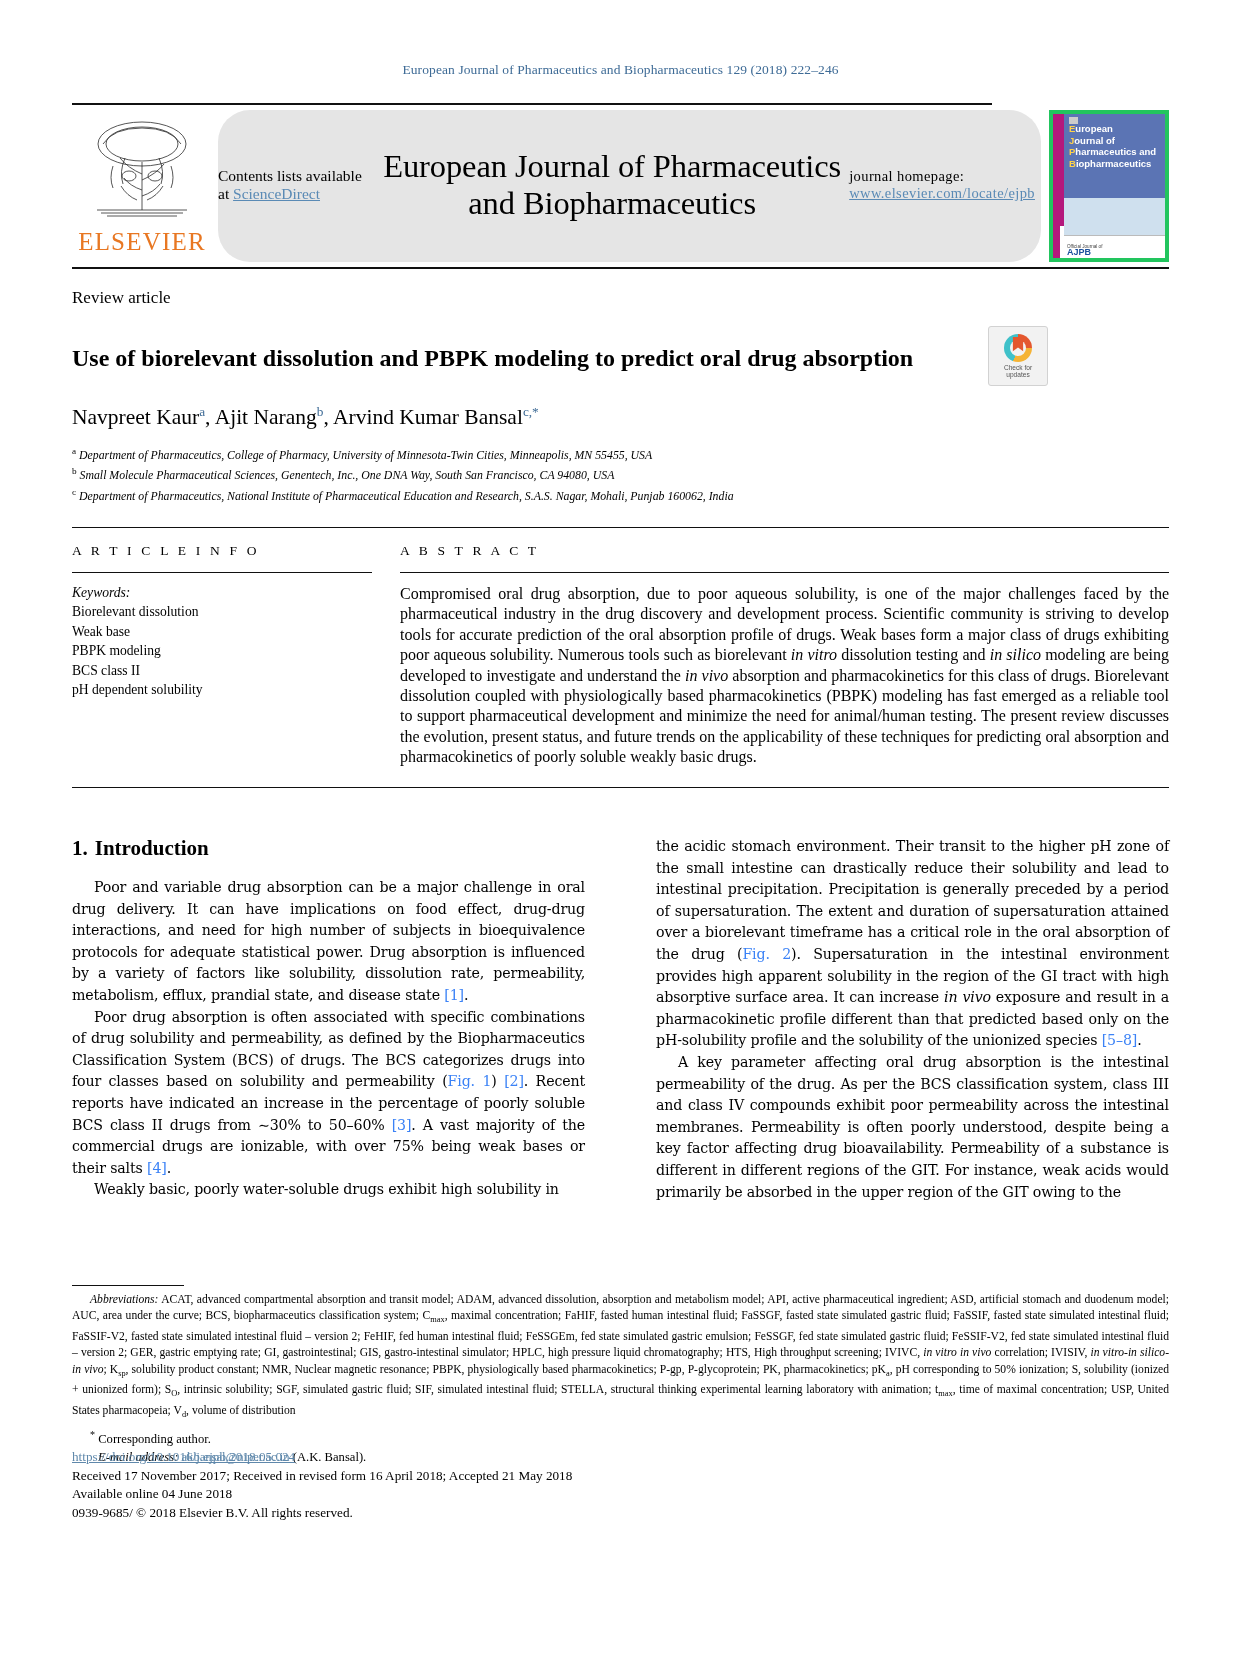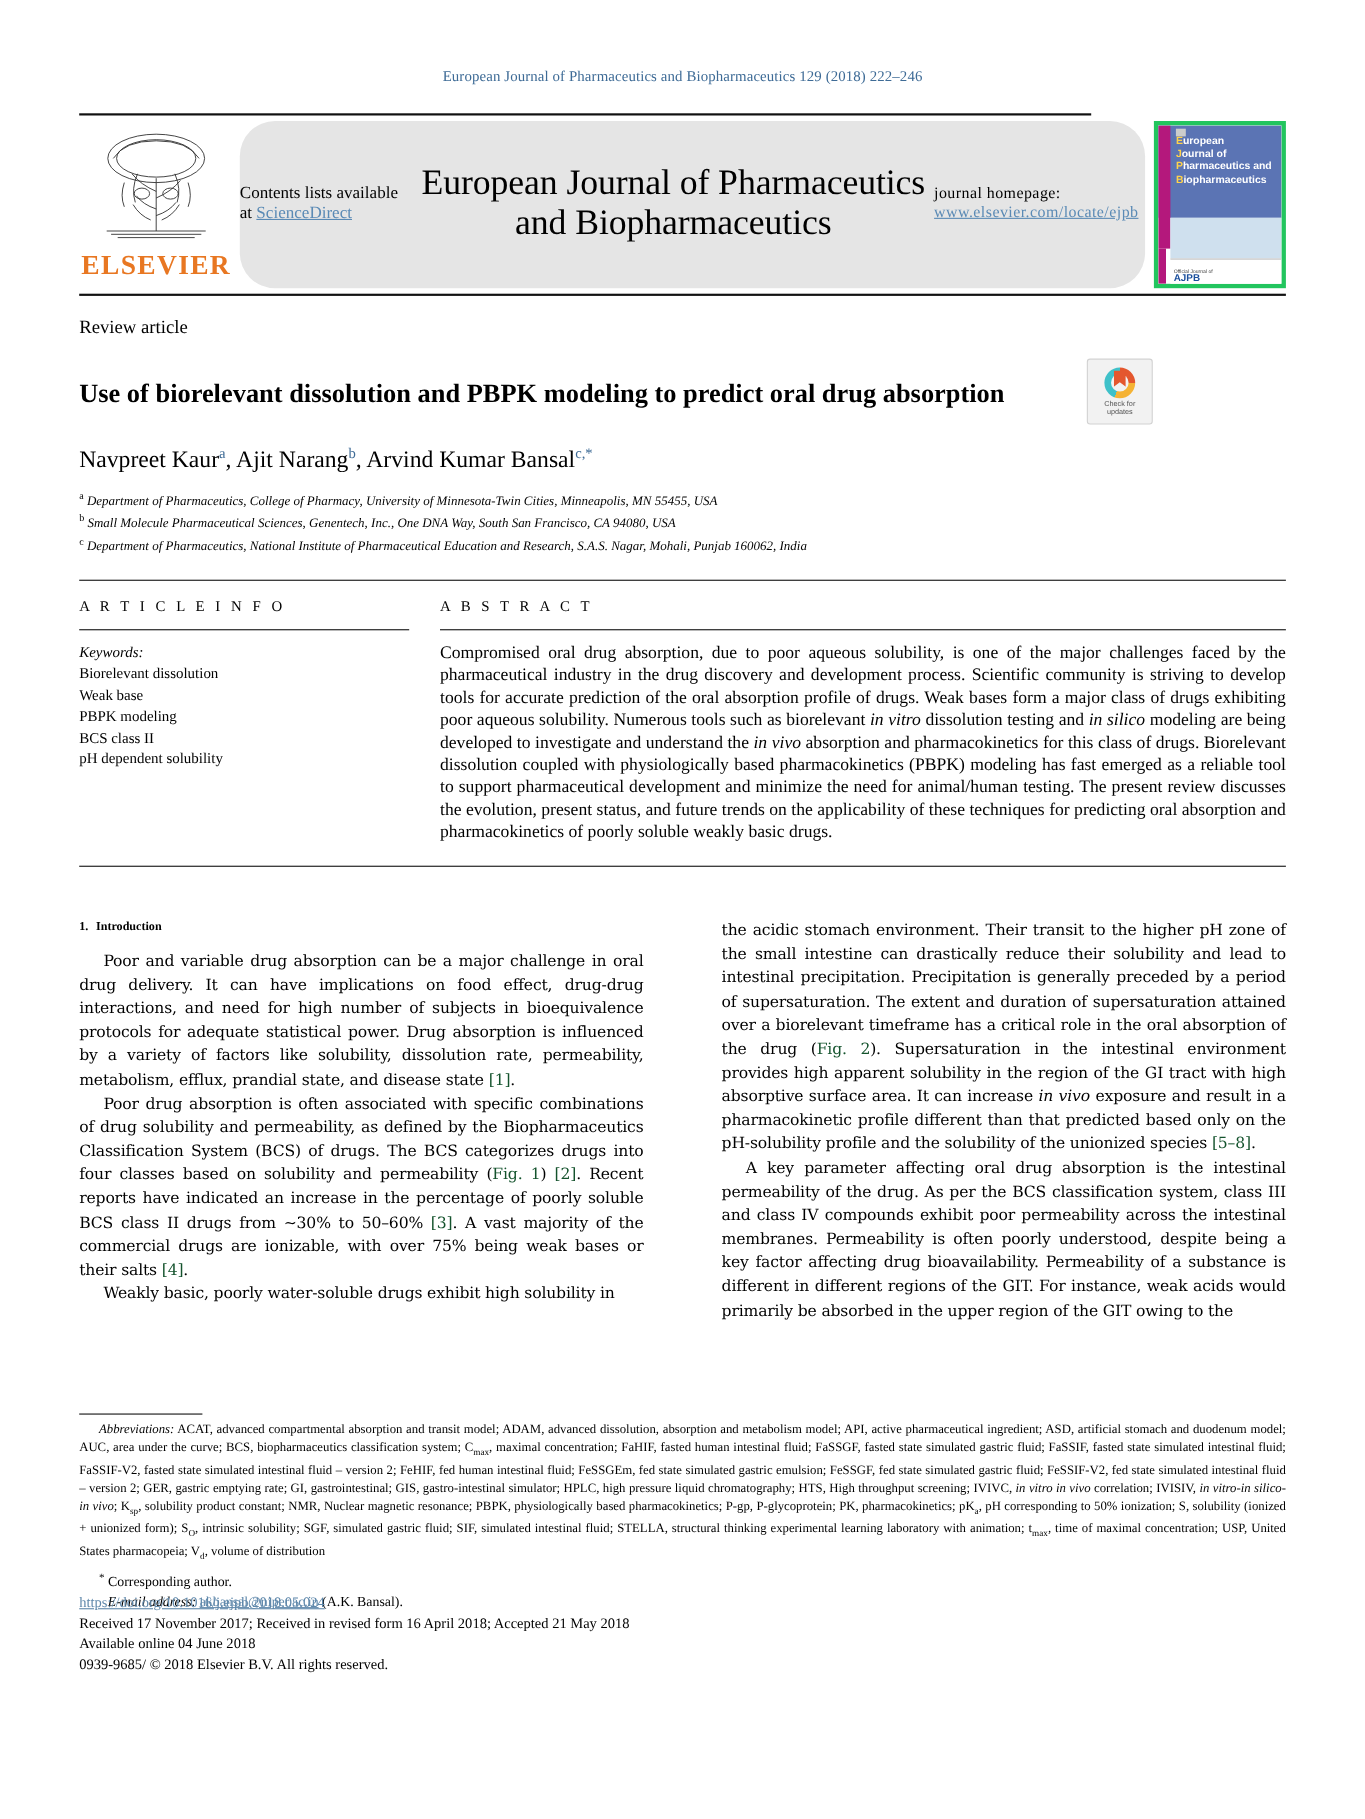--- a/index.html
+++ b/index.html
@@ -23,21 +23,20 @@
   .mast-rule-top{border-top:2.5px solid #111;width:920px;}
   .mast-body{display:flex;align-items:stretch;margin-top:5px;height:152px;}
   .elsevier-logo{
     width:140px;flex:0 0 140px;display:flex;flex-direction:column;
     align-items:center;justify-content:flex-start;padding-top:4px;
   }
   .elsevier-word{
     font-family:"Liberation Serif","DejaVu Serif",serif;
     font-size:25px;letter-spacing:1.2px;color:#E87722;margin-top:2px;
     white-space:nowrap;
-    font-weight:bold;
   }
   .mast-center{
     flex:1 1 auto;background:#e5e5e5;margin-left:6px;margin-right:8px;
     display:flex;flex-direction:row;align-items:center;justify-content:space-between;
     padding:12px 0 14px 0;
     border-radius:32px;
   }
   .contents-line{font-size:15.5px;}
   .sd-link{color:#5a8ab5;}
   .journal-name{
@@ -114,29 +113,29 @@
     margin-top:11px;font-size:16px;line-height:20.4px;text-align:justify;
     hyphens:auto;
   }
   .abstract i{font-style:italic;}
   .band-rule-bot{position:absolute;top:787px;left:72px;width:1097px;border-top:1px solid #111;}
 
   
   .body2{position:absolute;top:836px;left:72px;width:1097px;display:flex;}
   .bcol{width:513px;flex:0 0 513px;}
   .bcol.right{margin-left:71px;}
-  .h2{font-size:11px;font-weight:bold;font-family:"Liberation Serif",serif;margin:0 0 16px 0;}
+  .h2{font-size:21px;font-weight:bold;font-family:"Liberation Serif",serif;margin:0 0 16px 0;}
   .h2 .num{margin-right:7px;}
   p.bt{
     margin:0;font-size:15.1px;line-height:21.6px;text-align:justify;
     font-family:"DejaVu Serif",serif;font-size:14.2px;letter-spacing:-0.15px;
   }
   p.bt + p.bt{text-indent:22px;}
   p.bt.first{text-indent:22px;}
-  .ref{color:#14532d;}
+  .ref{color:#3b82f6;}
   .bt i{font-style:italic;}
 
   
   .fnrule{position:absolute;top:1285px;left:72px;width:112px;border-top:1.4px solid #111;}
   .fnblock{
     position:absolute;top:1292px;left:72px;width:1097px;
     font-size:11.6px;line-height:16.3px;text-align:justify;
   }
   .fnblock .abbr-lead{font-style:italic;margin-top:26px;}
   .fnblock p{margin:0;}

